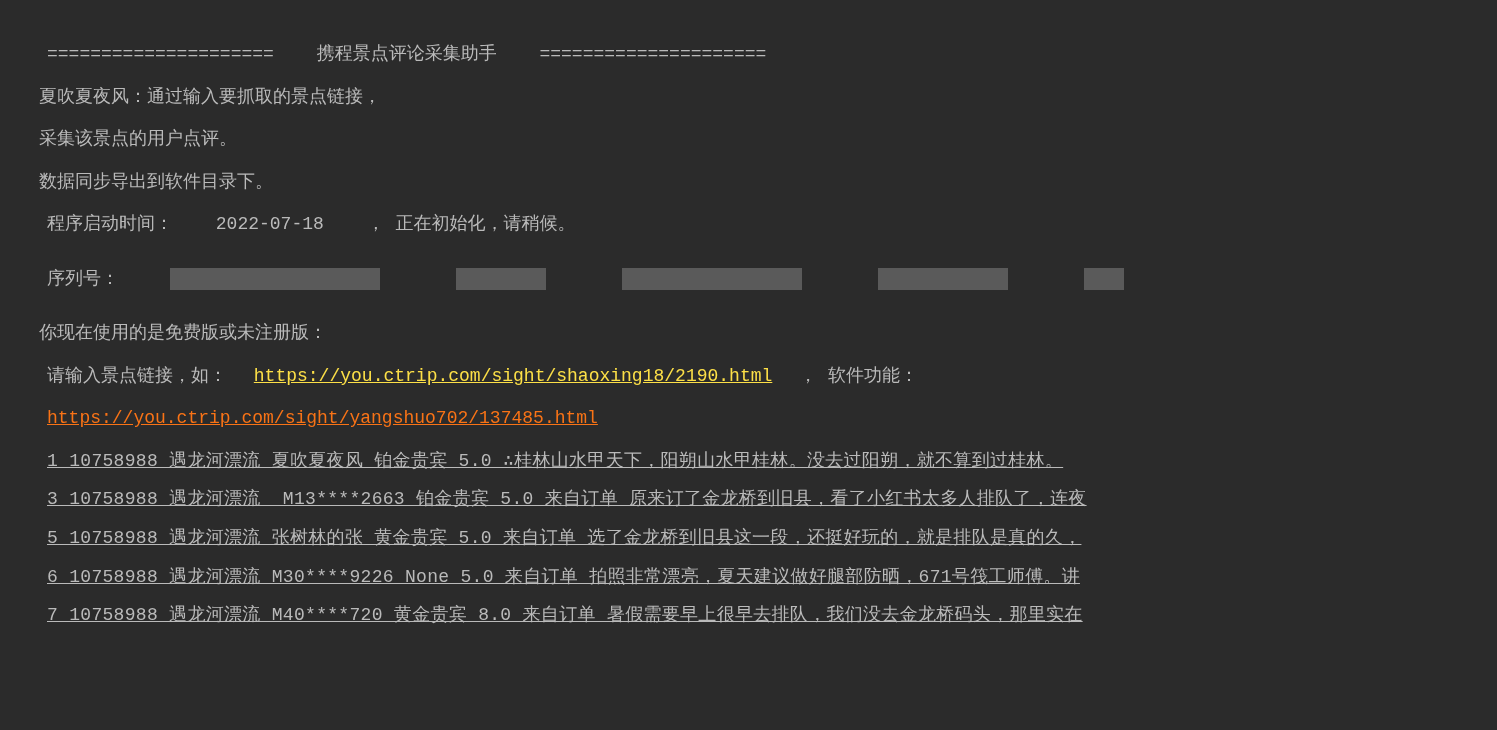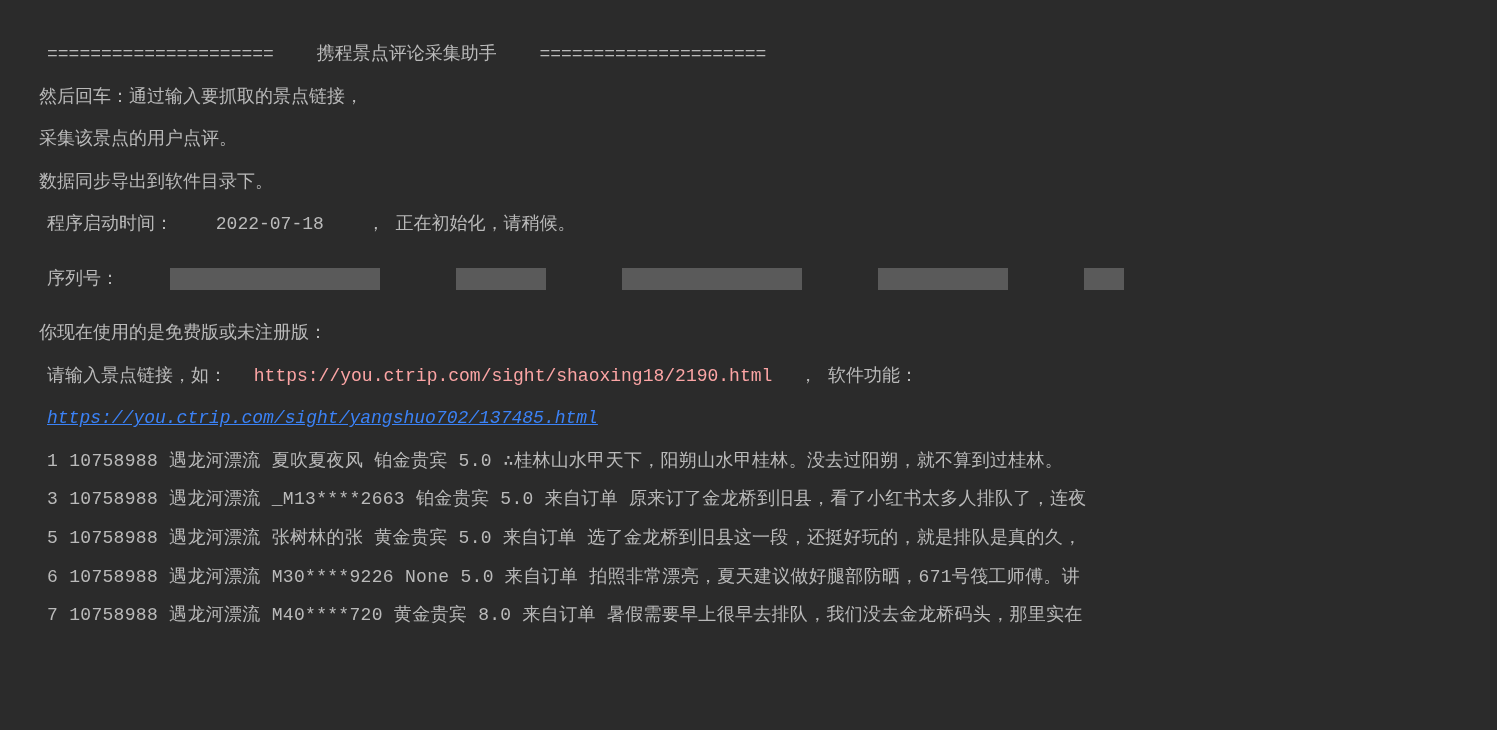--- a/index.html
+++ b/index.html
@@ -17,59 +17,60 @@
       white-space: nowrap;
       overflow: hidden;
       width: 1497px;
       height: 730px;
     }
     .line {
       display: block;
       margin-bottom: 12px;
     }
     .link {
-      color: #fca5a5;
+      color: #fde047;
+      text-decoration: underline;
       cursor: pointer;
     }
     .link-input {
-      color: #3b82f6;
+      color: #f97316;
       text-decoration: underline;
-      font-style: italic;
       cursor: pointer;
     }
     .redacted {
       display: inline-block;
       background: #5a5a5a;
       vertical-align: middle;
       height: 22px;
     }
     .redacted-row {
       display: inline-flex;
       align-items: center;
       gap: 60px;
       vertical-align: middle;
     }
     .data-row {
       display: block;
       margin-bottom: 6px;
       letter-spacing: 0.3px;
+      text-decoration: underline;
     }
   </style>
 </head>
 <body>
 
 <div class="line">
   <span>=====================</span>
   <span>  </span>
   <span>携程景点评论采集助手</span>
   <span>  </span>
   <span>=====================</span>
 </div>
 
-<div class="line">然后回车：通过输入要抓取的景点链接，</div>
+<div class="line">夏吹夏夜风：通过输入要抓取的景点链接，</div>
 <div class="line">采集该景点的用户点评。</div>
 <div class="line">数据同步导出到软件目录下。</div>
 
 <div class="line">
   <span>程序启动时间：</span>
   <span>  </span>
   <span>2022-07-18</span>
   <span>  </span>
   <span>，  正在初始化，请稍候。</span>
 </div>

